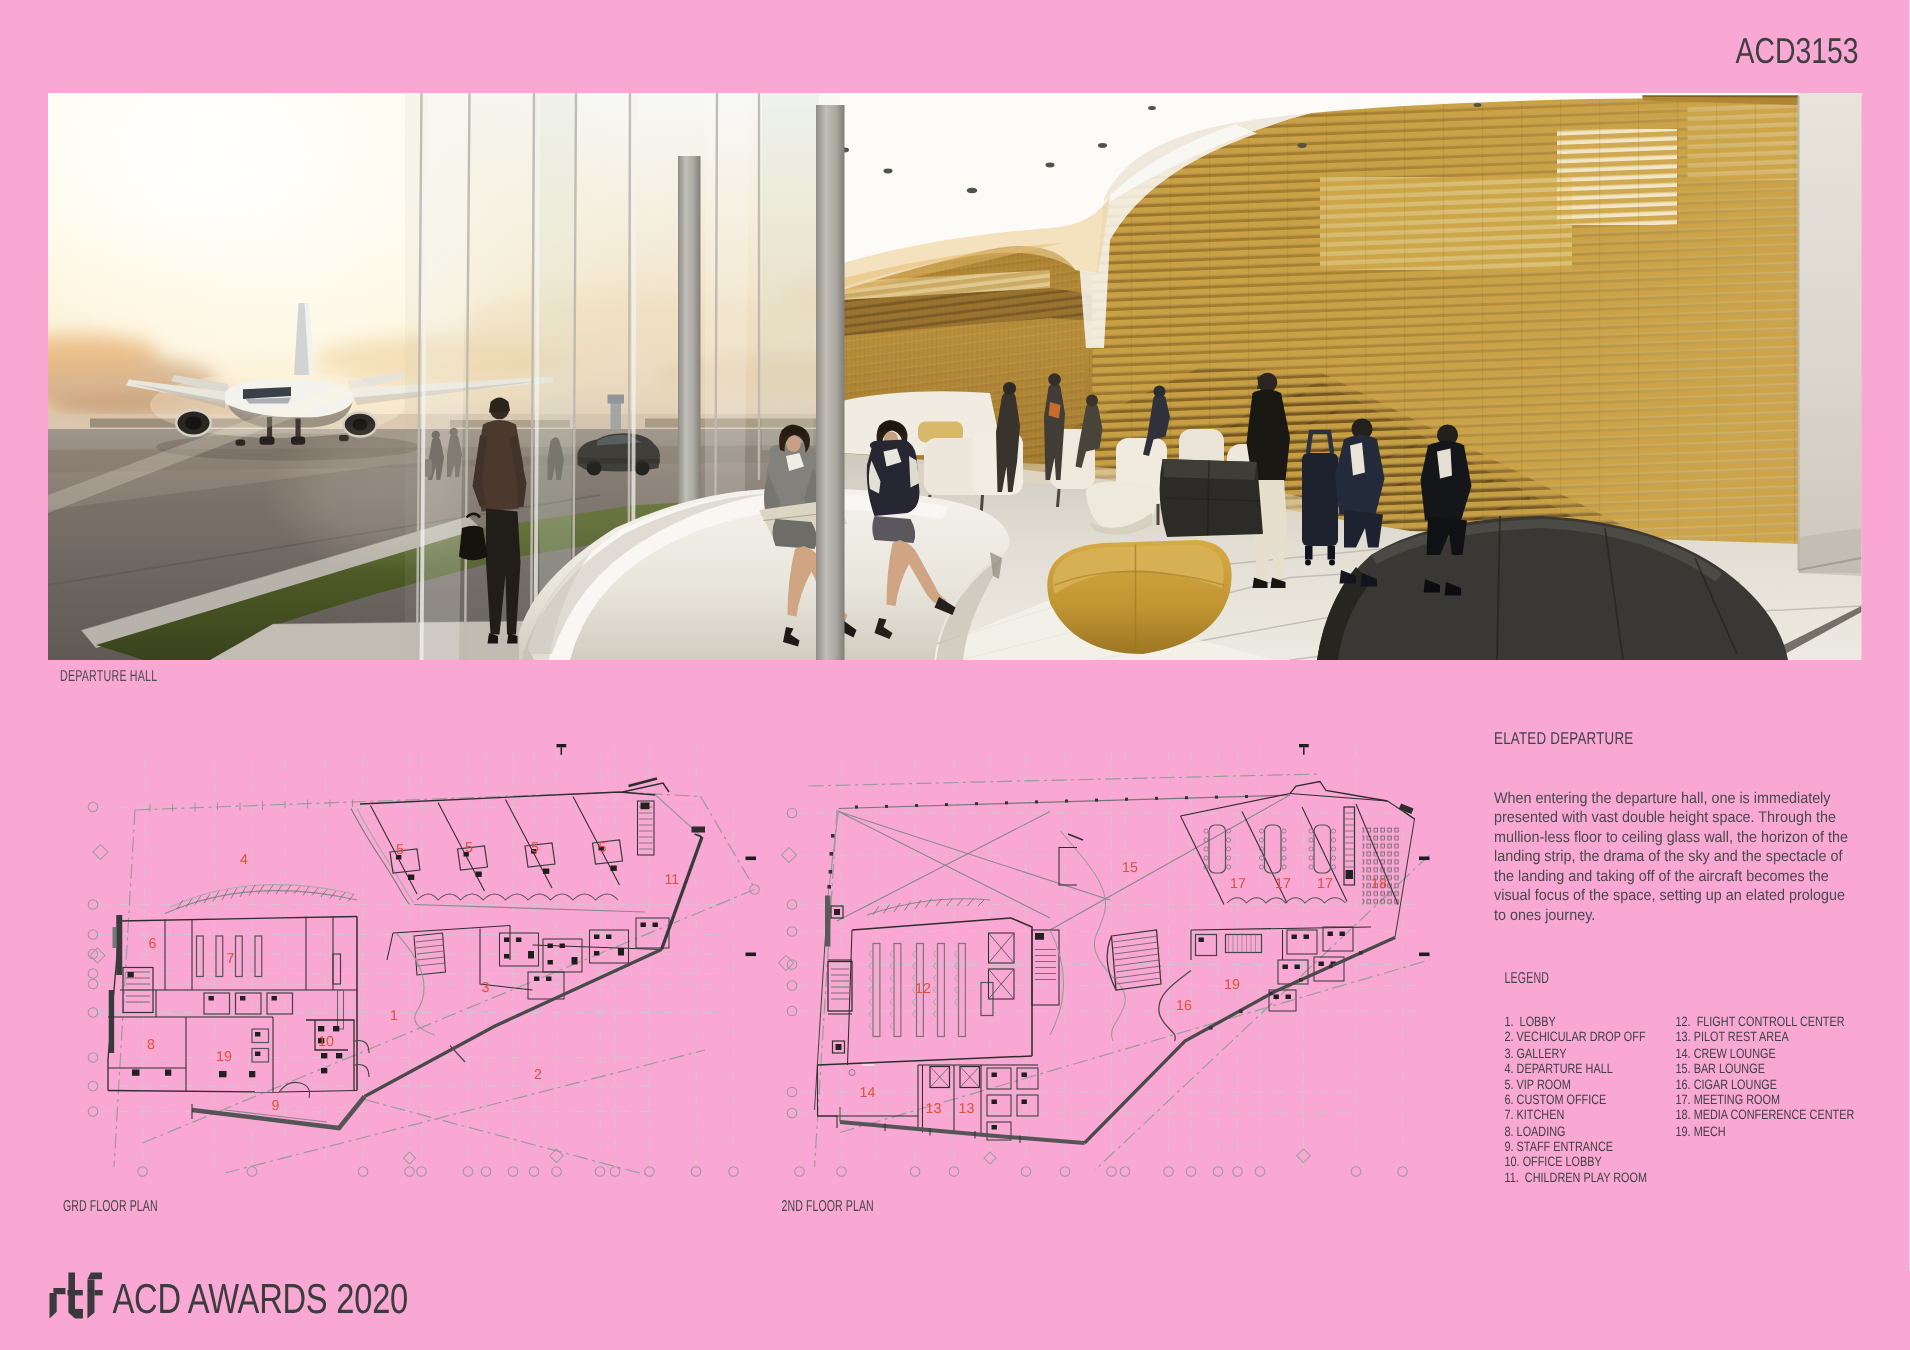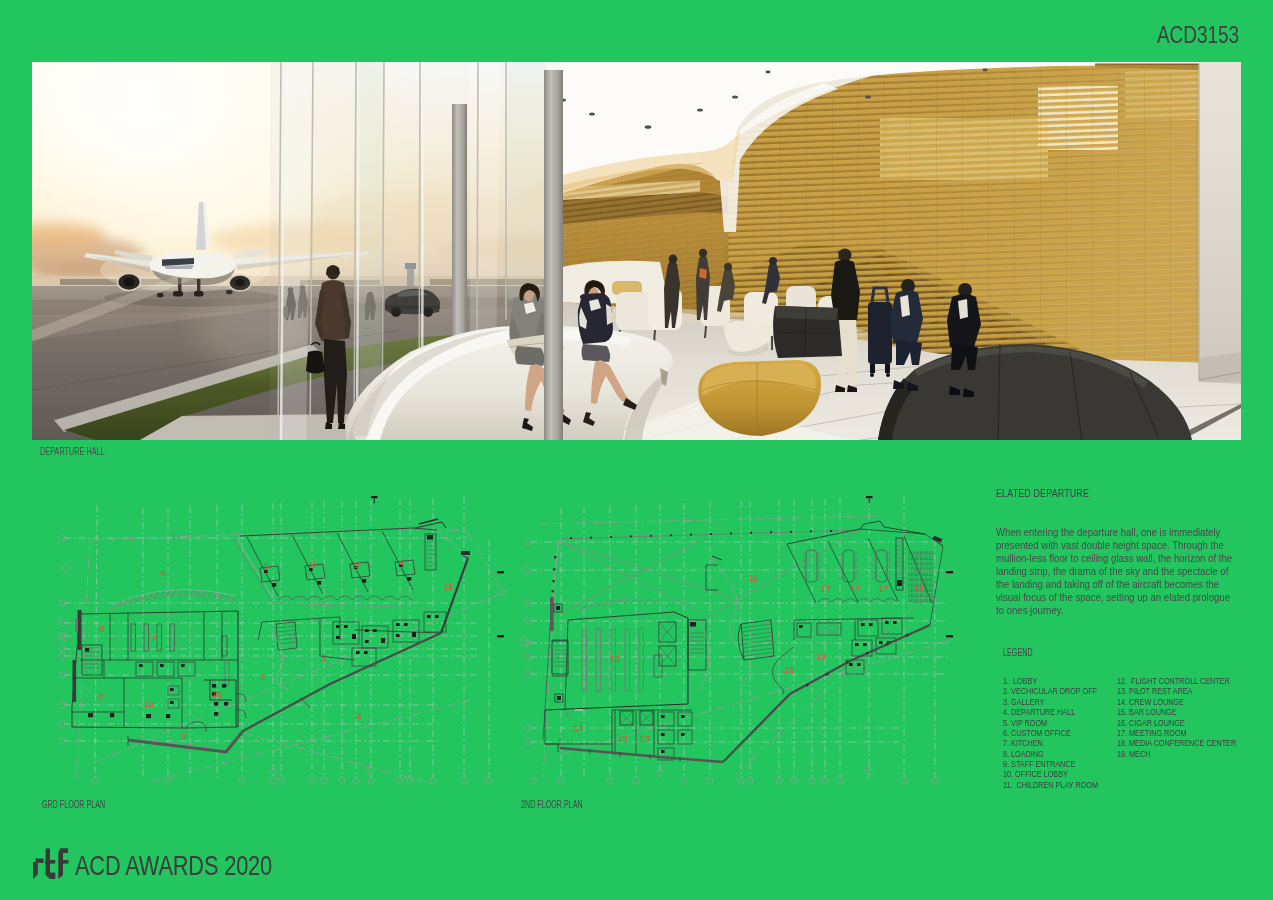--- a/index.html
+++ b/index.html
@@ -1,16 +1,16 @@
 <!DOCTYPE html>
 <html><head>
 <meta charset="utf-8">
 <style>
 html,body{margin:0;padding:0;background:#fff;}
-#page{position:relative;width:1273px;height:900px;background:#22c55e;overflow:hidden;
+#page{position:relative;width:1273px;height:900px;background:#f9a8d4;overflow:hidden;
   font-family:"Liberation Sans",sans-serif;}
 .abs{position:absolute;}
 #acd{left:1157px;top:21px;font-size:24px;color:#3d3f41;transform:scaleX(0.788);transform-origin:0 0;white-space:nowrap;}
 #dephall{left:40px;top:445px;font-size:10.5px;color:#4b4b4b;letter-spacing:0.2px;transform:scaleX(0.678);transform-origin:0 0;white-space:nowrap;}
 #elated{left:996px;top:487px;font-size:11.5px;color:#3f4042;letter-spacing:0.2px;transform:scaleX(0.774);transform-origin:0 0;white-space:nowrap;}
 #para{left:996px;top:527px;font-size:10.3px;line-height:12.95px;color:#48494b;
   transform:scaleX(0.931);transform-origin:0 0;white-space:nowrap;}
 #legendtitle{left:1003px;top:646px;font-size:10.5px;color:#434446;letter-spacing:0.2px;transform:scaleX(0.67);transform-origin:0 0;}
 .leg{font-size:9px;line-height:10.38px;color:#3f4042;letter-spacing:0px;transform:scaleX(0.805);transform-origin:0 0;white-space:nowrap;}
 #leg1{left:1003px;top:676px;}

